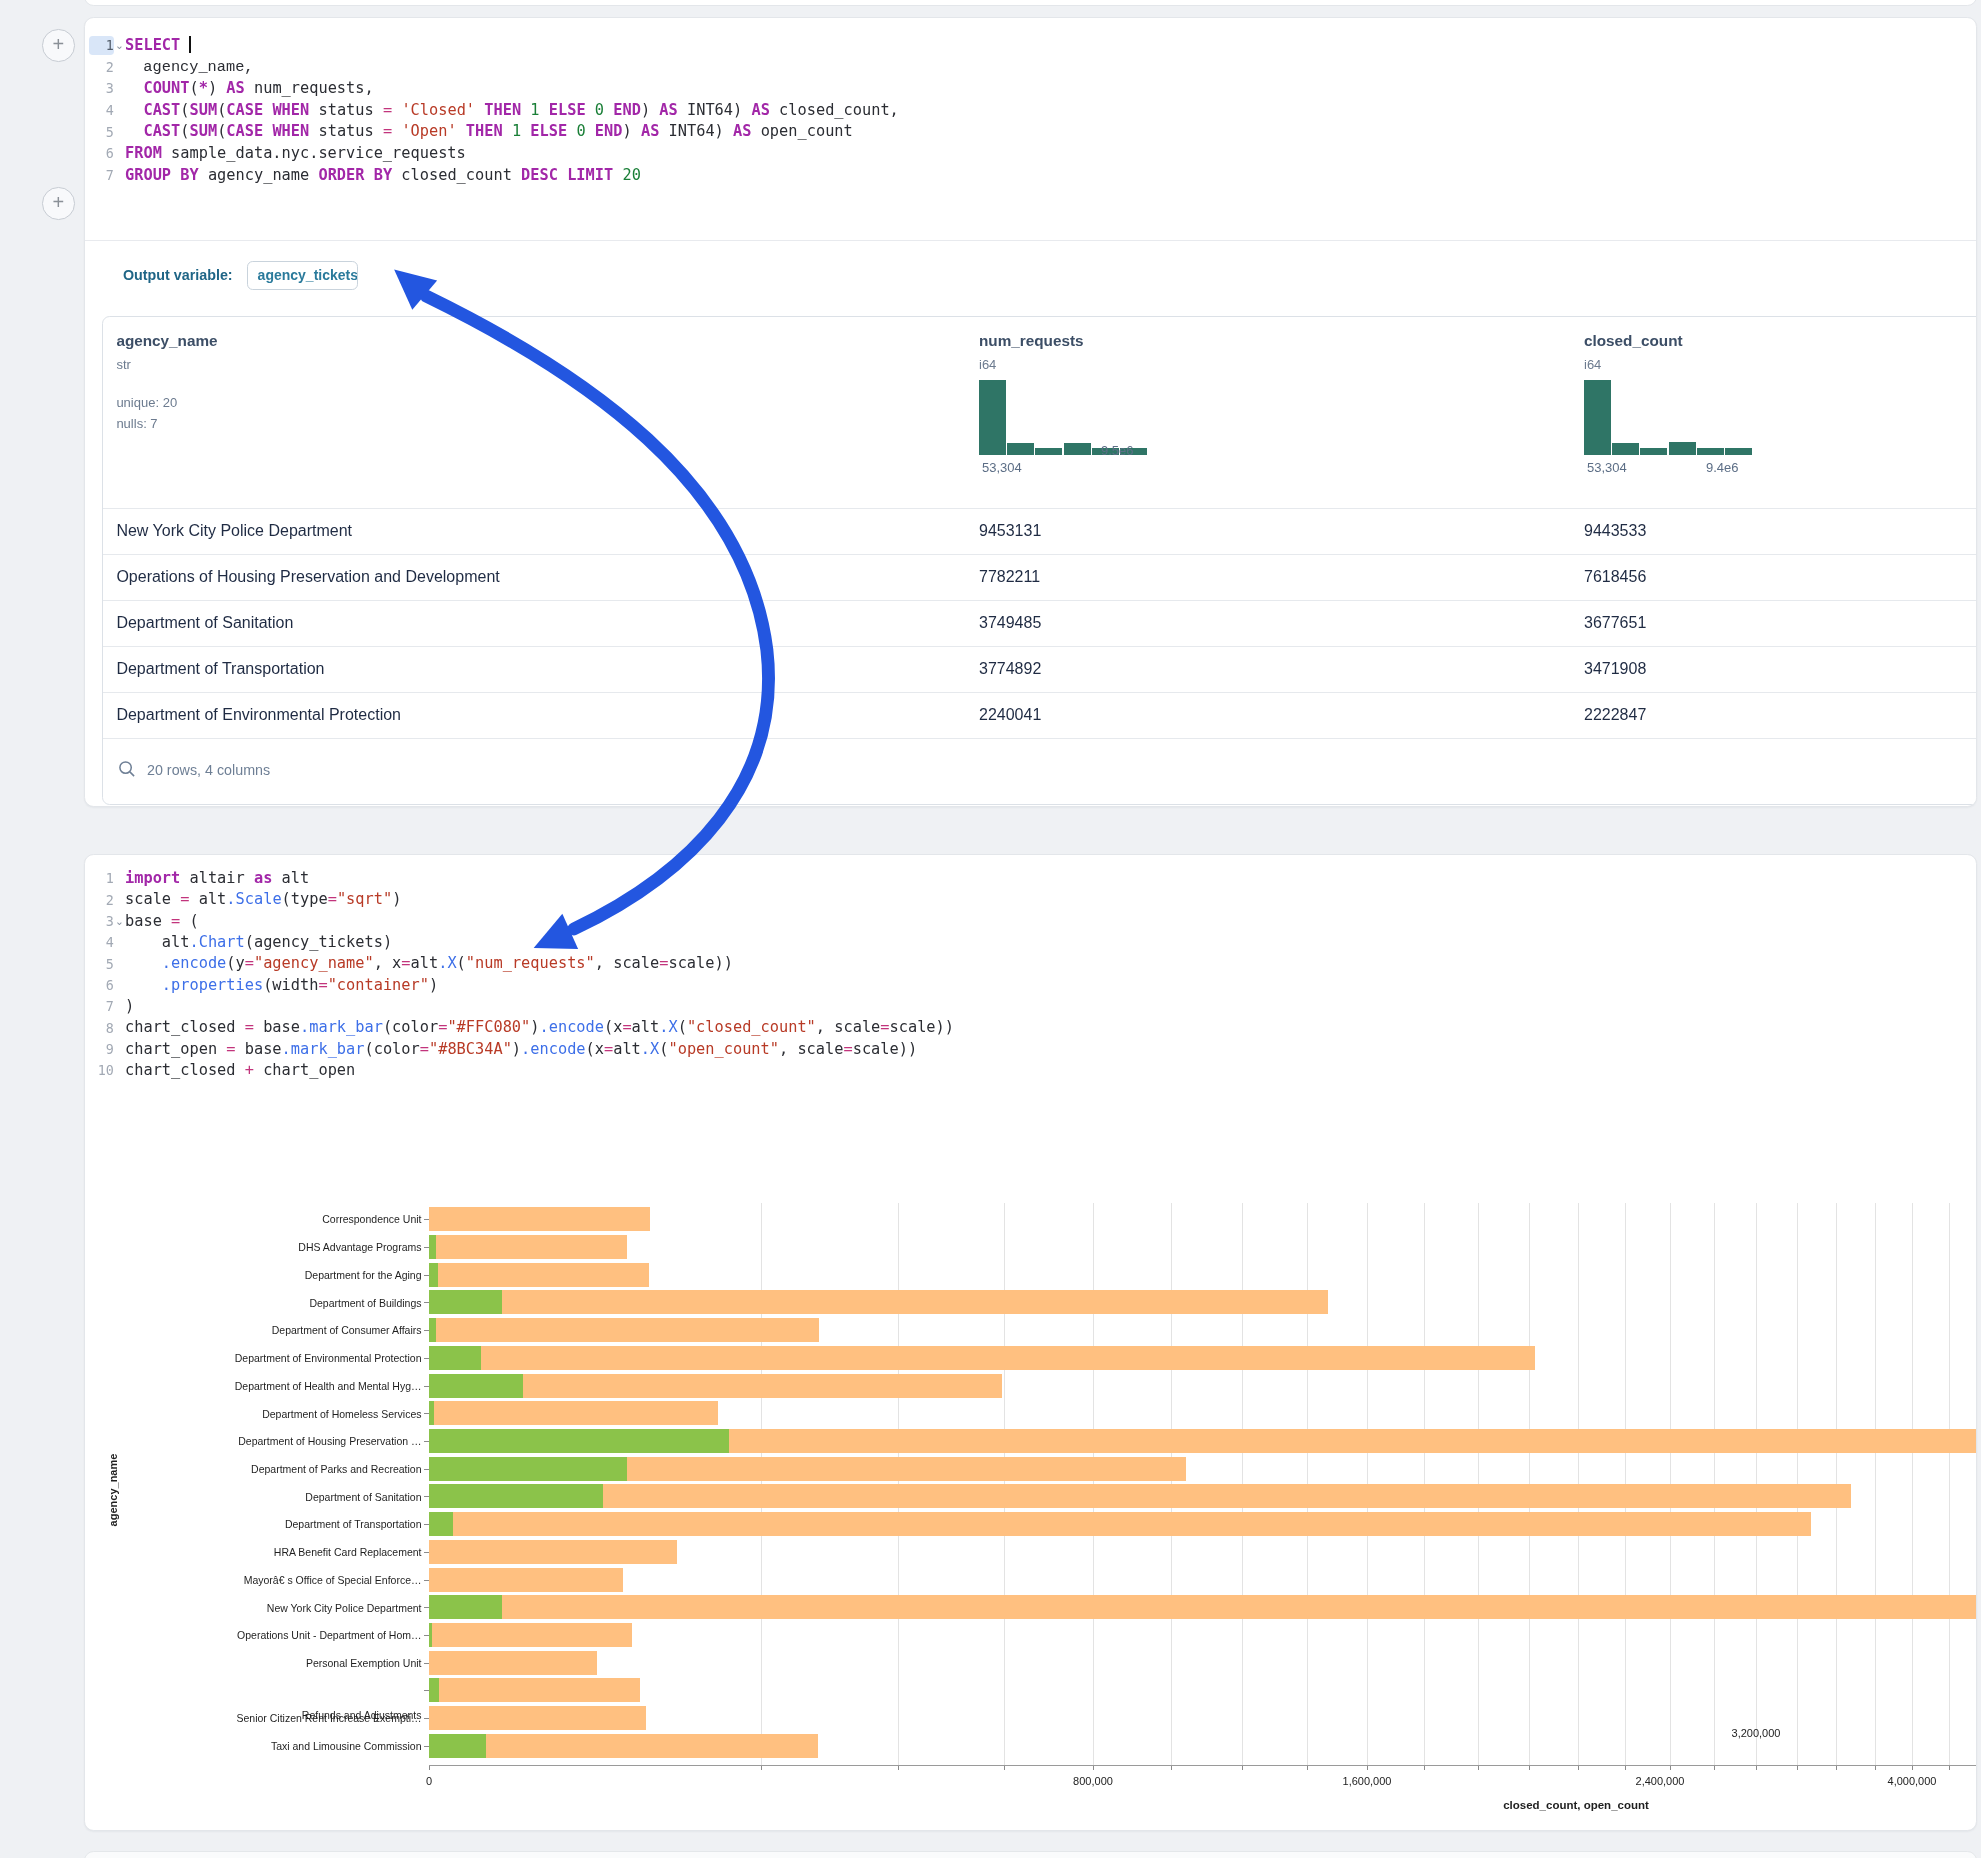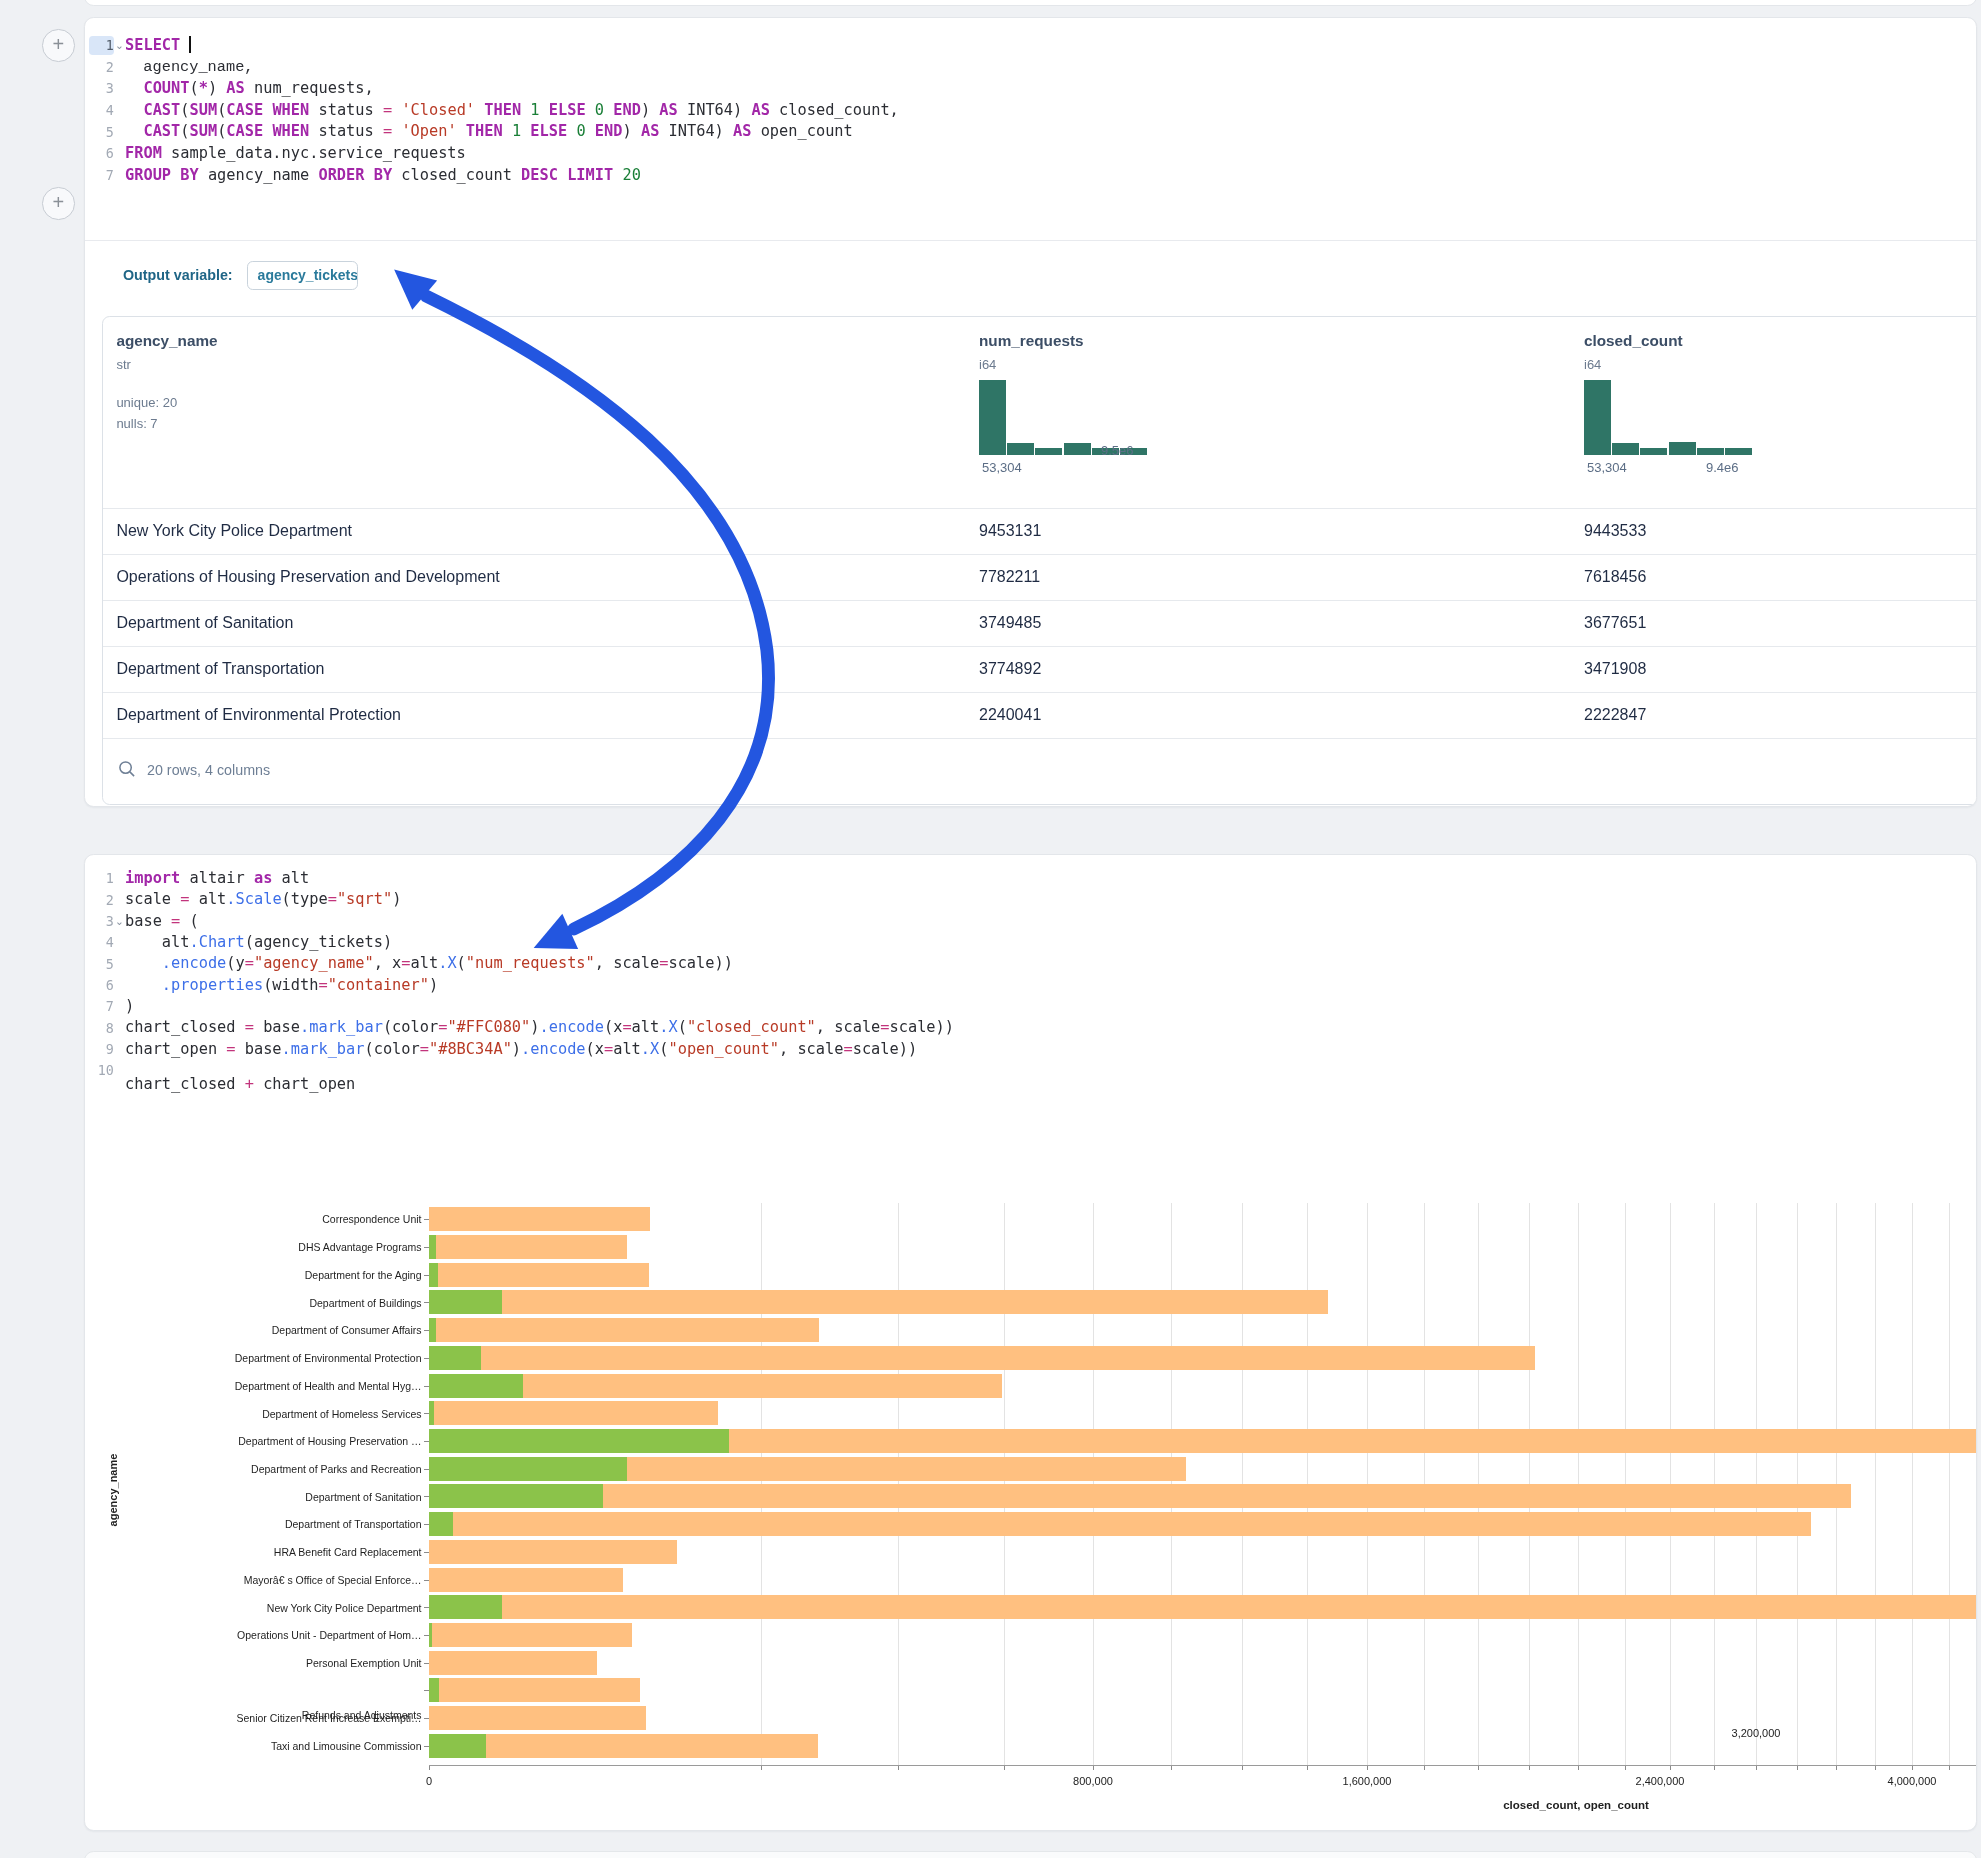--- a/index.html
+++ b/index.html
@@ -185,21 +185,21 @@
       <div class="code-line" style="top: 98px;"><span class="tok-p">    </span><span class="tok-f">.encode</span><span class="tok-p">(y</span><span class="tok-o">=</span><span class="tok-s">"agency_name"</span><span class="tok-p">, x</span><span class="tok-o">=</span><span class="tok-p">alt</span><span class="tok-f">.X</span><span class="tok-p">(</span><span class="tok-s">"num_requests"</span><span class="tok-p">, scale</span><span class="tok-o">=</span><span class="tok-p">scale))</span></div>
       <div class="gutter-num" style="left: 3.8px; top: 121px;">6</div>
       <div class="code-line" style="top: 120px;"><span class="tok-p">    </span><span class="tok-f">.properties</span><span class="tok-p">(width</span><span class="tok-o">=</span><span class="tok-s">"container"</span><span class="tok-p">)</span></div>
       <div class="gutter-num" style="left: 3.8px; top: 142px;">7</div>
       <div class="code-line" style="top: 141px;"><span class="tok-p">)</span></div>
       <div class="gutter-num" style="left: 3.8px; top: 164px;">8</div>
       <div class="code-line" style="top: 162px;"><span class="tok-p">chart_closed </span><span class="tok-o">=</span><span class="tok-p"> base</span><span class="tok-f">.mark_bar</span><span class="tok-p">(color</span><span class="tok-o">=</span><span class="tok-s">"#FFC080"</span><span class="tok-p">)</span><span class="tok-f">.encode</span><span class="tok-p">(x</span><span class="tok-o">=</span><span class="tok-p">alt</span><span class="tok-f">.X</span><span class="tok-p">(</span><span class="tok-s">"closed_count"</span><span class="tok-p">, scale</span><span class="tok-o">=</span><span class="tok-p">scale))</span></div>
       <div class="gutter-num" style="left: 3.8px; top: 185px;">9</div>
       <div class="code-line" style="top: 184px;"><span class="tok-p">chart_open </span><span class="tok-o">=</span><span class="tok-p"> base</span><span class="tok-f">.mark_bar</span><span class="tok-p">(color</span><span class="tok-o">=</span><span class="tok-s">"#8BC34A"</span><span class="tok-p">)</span><span class="tok-f">.encode</span><span class="tok-p">(x</span><span class="tok-o">=</span><span class="tok-p">alt</span><span class="tok-f">.X</span><span class="tok-p">(</span><span class="tok-s">"open_count"</span><span class="tok-p">, scale</span><span class="tok-o">=</span><span class="tok-p">scale))</span></div>
       <div class="gutter-num" style="left: 3.8px; top: 206px;">10</div>
-      <div class="code-line" style="top: 219px;"><span class="tok-p">chart_closed </span><span class="tok-o">+</span><span class="tok-p"> chart_open</span></div>
+      <div class="code-line" style="top: 205px;"><span class="tok-p">chart_closed </span><span class="tok-o">+</span><span class="tok-p"> chart_open</span></div>
     </div>
   <div class="chart" id="chart">
       <div class="gridline" style="left: 676px; top: 348px; height: 562px;"></div>
       <div class="xtick" style="left: 676px; top: 910px;"></div>
       <div class="gridline" style="left: 813px; top: 348px; height: 562px;"></div>
       <div class="xtick" style="left: 813px; top: 910px;"></div>
       <div class="gridline" style="left: 919px; top: 348px; height: 562px;"></div>
       <div class="xtick" style="left: 919px; top: 910px;"></div>
       <div class="gridline" style="left: 1008px; top: 348px; height: 562px;"></div>
       <div class="xtick" style="left: 1008px; top: 910px;"></div>

